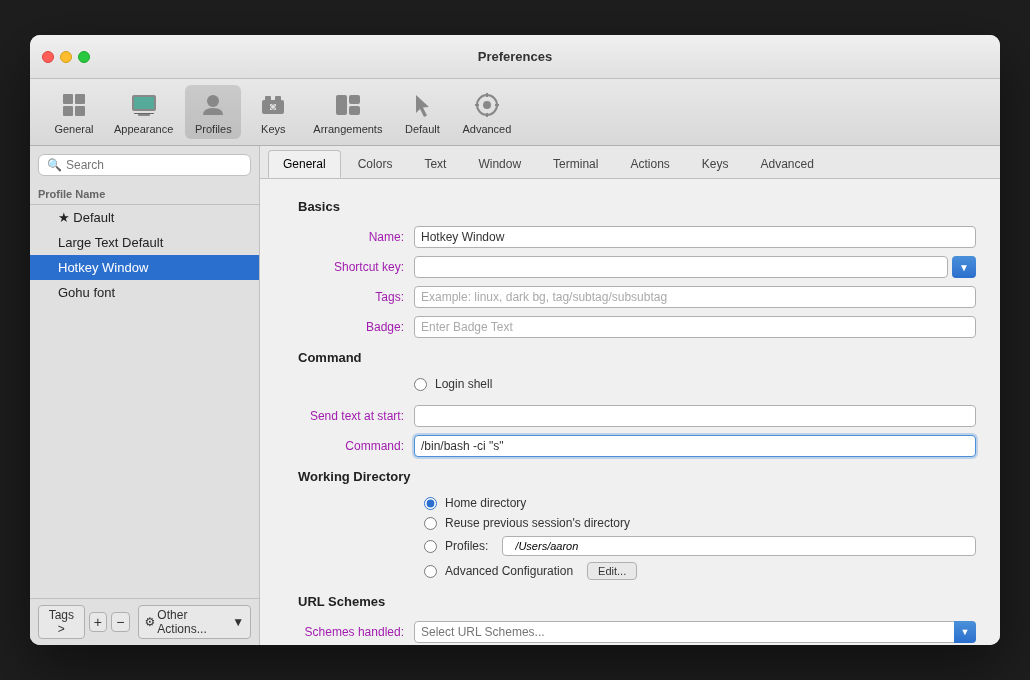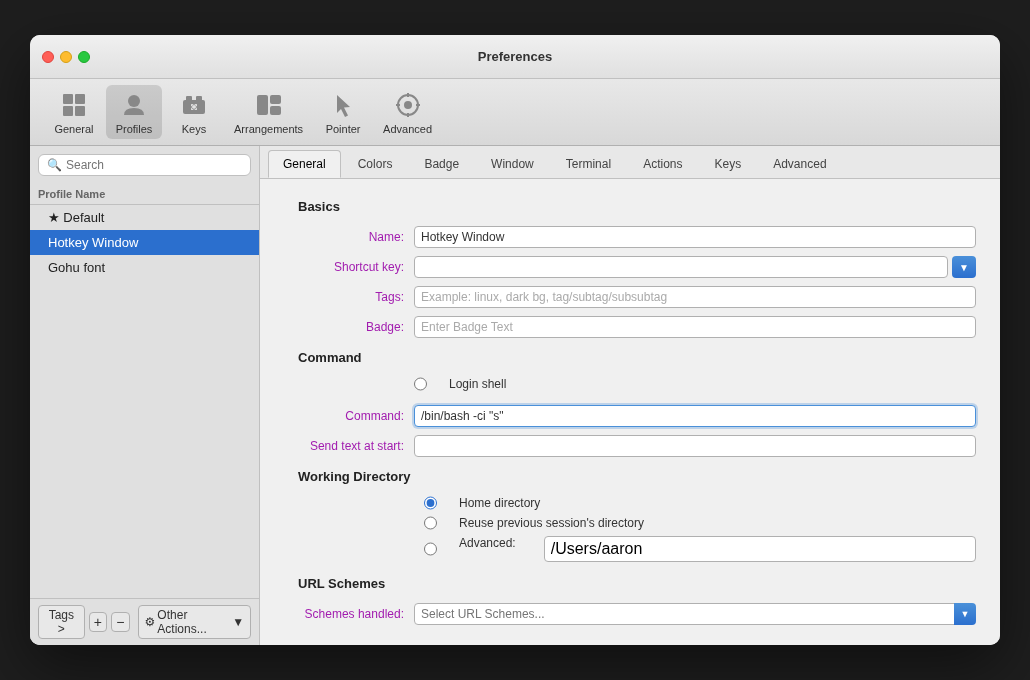--- a/index.html
+++ b/index.html
@@ -124,21 +124,21 @@
       overflow-y: auto;
     }
     .profile-list-header {
       padding: 4px 8px;
       font-size: 11px;
       color: #666;
       font-weight: 600;
       border-bottom: 1px solid #c0c0c0;
     }
     .profile-item {
-      padding: 5px 18px;
+      padding: 5px 28px;
       cursor: pointer;
       font-size: 13px;
       color: #222;
     }
     .profile-item.selected {
       background: #2b6fce;
       color: white;
     }
     .sidebar-footer {
       border-top: 1px solid #c0c0c0;
@@ -279,22 +279,23 @@
       border-radius: 4px;
       display: flex;
       align-items: center;
       justify-content: center;
       cursor: pointer;
       color: white;
       font-size: 10px;
     }
     .radio-row {
       display: flex;
+      align-items: center;
       margin-bottom: 6px;
-      gap: 22px;
+      gap: 8px;
     }
     .radio-row input[type="radio"] { accent-color: #2b6fce; }
     .radio-label { font-size: 12px; color: #333; }
     .dir-input { flex: 1; border: 1px solid #b0b0b0; border-radius: 4px; padding: 3px 6px; font-size: 12px; background: white; }
     .edit-btn {
       padding: 2px 10px;
       font-size: 11px;
       background: #e8e8e8;
       border: 1px solid #b0b0b0;
       border-radius: 4px;
@@ -346,20 +347,31 @@
       <div class="toolbar-icon">
         <svg width="28" height="28" viewBox="0 0 28 28">
           <rect x="3" y="3" width="10" height="10" rx="1" fill="#888"></rect>
           <rect x="15" y="3" width="10" height="10" rx="1" fill="#888"></rect>
           <rect x="3" y="15" width="10" height="10" rx="1" fill="#888"></rect>
           <rect x="15" y="15" width="10" height="10" rx="1" fill="#888"></rect>
         </svg>
       </div>
       <span class="toolbar-label">General</span>
     </div>
+    <div class="toolbar-item">
+      <div class="toolbar-icon">
+        <svg width="28" height="28" viewBox="0 0 28 28">
+          <rect x="2" y="4" width="24" height="16" rx="2" fill="#888"></rect>
+          <rect x="8" y="22" width="12" height="3" rx="1" fill="#888"></rect>
+          <rect x="4" y="22" width="20" height="1" rx="0.5" fill="#666"></rect>
+          <rect x="4" y="6" width="20" height="12" rx="1" fill="#5a9"></rect>
+        </svg>
+      </div>
+      <span class="toolbar-label">Appearance</span>
+    </div>
     <div class="toolbar-item active">
       <div class="toolbar-icon">
         <svg width="28" height="28" viewBox="0 0 28 28">
           <circle cx="14" cy="10" r="6" fill="#888"></circle>
           <path d="M4 24 Q4 17 14 17 Q24 17 24 24" fill="#888"></path>
         </svg>
       </div>
       <span class="toolbar-label">Profiles</span>
     </div>
     <div class="toolbar-item">
@@ -382,21 +394,21 @@
         </svg>
       </div>
       <span class="toolbar-label">Arrangements</span>
     </div>
     <div class="toolbar-item">
       <div class="toolbar-icon">
         <svg width="28" height="28" viewBox="0 0 28 28">
           <path d="M8 4 L8 22 L12 18 L16 26 L19 24.5 L15 16.5 L21 16 Z" fill="#888"></path>
         </svg>
       </div>
-      <span class="toolbar-label">Pointer</span>
+      <span class="toolbar-label">Default</span>
     </div>
     <div class="toolbar-item">
       <div class="toolbar-icon">
         <svg width="28" height="28" viewBox="0 0 28 28">
           <circle cx="14" cy="14" r="10" fill="none" stroke="#888" stroke-width="2"></circle>
           <circle cx="14" cy="14" r="4" fill="#888"></circle>
           <line x1="14" y1="2" x2="14" y2="6" stroke="#888" stroke-width="2"></line>
           <line x1="14" y1="22" x2="14" y2="26" stroke="#888" stroke-width="2"></line>
           <line x1="2" y1="14" x2="6" y2="14" stroke="#888" stroke-width="2"></line>
           <line x1="22" y1="14" x2="26" y2="14" stroke="#888" stroke-width="2"></line>
@@ -409,41 +421,42 @@
   <div class="content">
 
     <div class="sidebar">
       <div class="search-box">
         <span class="search-icon-char">🔍</span>
         <input type="text" placeholder="Search" style="">
       </div>
       <div class="profile-list-header">Profile Name</div>
       <div class="profile-list">
         <div class="profile-item">★ Default</div>
+        <div class="profile-item">Large Text Default</div>
         <div class="profile-item selected">Hotkey Window</div>
         <div class="profile-item">Gohu font</div>
       </div>
       <div class="sidebar-footer">
         <button class="sidebar-footer-btn">Tags &gt;</button>
         <div class="sidebar-footer-icon">+</div>
         <div class="sidebar-footer-icon">−</div>
         <div class="other-actions">
           <span>⚙</span>
           <span>Other Actions...</span>
           <span>▼</span>
         </div>
       </div>
     </div>
 
     <div class="main-panel">
 
       <div class="tab-bar">
         <div class="tab active">General</div>
         <div class="tab">Colors</div>
-        <div class="tab">Badge</div>
+        <div class="tab">Text</div>
         <div class="tab">Window</div>
         <div class="tab">Terminal</div>
         <div class="tab">Actions</div>
         <div class="tab">Keys</div>
         <div class="tab">Advanced</div>
       </div>
 
       <div class="panel-content">
 
         <div class="section-title">Basics</div>
@@ -485,50 +498,55 @@
           <div class="form-label"></div>
           <div class="form-control">
             <div class="radio-row">
               <input type="radio" name="command-type" id="login-shell" style="">
               <label for="login-shell" class="radio-label">Login shell</label>
             </div>
           </div>
         </div>
 
         <div class="form-row">
+          <div class="form-label">Send text at start:</div>
+          <div class="form-control">
+            <input type="text" class="text-input" style="">
+          </div>
+        </div>
+
+        <div class="form-row">
           <div class="form-label" style="display:flex;align-items:center;justify-content:flex-end;gap:6px;">
               <span>Command:</span>
             </div>
           <div class="form-control">
             <input type="text" class="text-input active-blue" value="/bin/bash -ci &quot;s&quot;" style="">
-          </div>
-        </div>
-
-        <div class="form-row">
-          <div class="form-label">Send text at start:</div>
-          <div class="form-control">
-            <input type="text" class="text-input" style="">
           </div>
         </div>
 
         <div class="section-title" style="margin-top:12px;font-weight:700;">Working Directory</div>
 
         <div style="margin-left:140px;">
           <div class="radio-row">
             <input type="radio" name="wd-type" id="home-dir" checked="" style="">
             <label for="home-dir" class="radio-label">Home directory</label>
           </div>
           <div class="radio-row">
             <input type="radio" name="wd-type" id="reuse-session" style="">
             <label for="reuse-session" class="radio-label">Reuse previous session's directory</label>
           </div>
           <div class="radio-row">
             <input type="radio" name="wd-type" id="dir-radio" style="">
-            <label for="dir-radio" class="radio-label" style="margin-right:6px;">Advanced:</label>
-            <input type="text" class="dir-input" style="flex: 1 1 0%; border: 1px solid rgb(176, 176, 176); border-radius: 4px; padding: 3px 6px; font-size: 16px; background: white;" value="/Users/aaron">
+            <label for="dir-radio" class="radio-label" style="margin-right:6px;">Profiles:</label>
+            <input type="text" class="dir-input" style="flex: 1 1 0%; border: 1px solid rgb(176, 176, 176); border-radius: 4px; padding: 3px 12px; font-size: 11px; background: white; font-style: italic;" value="/Users/aaron">
+          </div>
+          <div class="radio-row">
+            <input type="radio" name="wd-type" id="adv-config" style="">
+            <label for="adv-config" class="radio-label" style="margin-right:6px;">Advanced Configuration</label>
+            <button class="edit-btn">Edit...</button>
           </div>
         </div>
 
         <div class="section-title" style="margin-top:14px;">URL Schemes</div>
 
         <div class="form-row">
           <div class="form-label">Schemes handled:</div>
           <div class="form-control">
             <div class="url-select-wrap">
               <input type="text" class="url-select-input" placeholder="Select URL Schemes..." style="">

